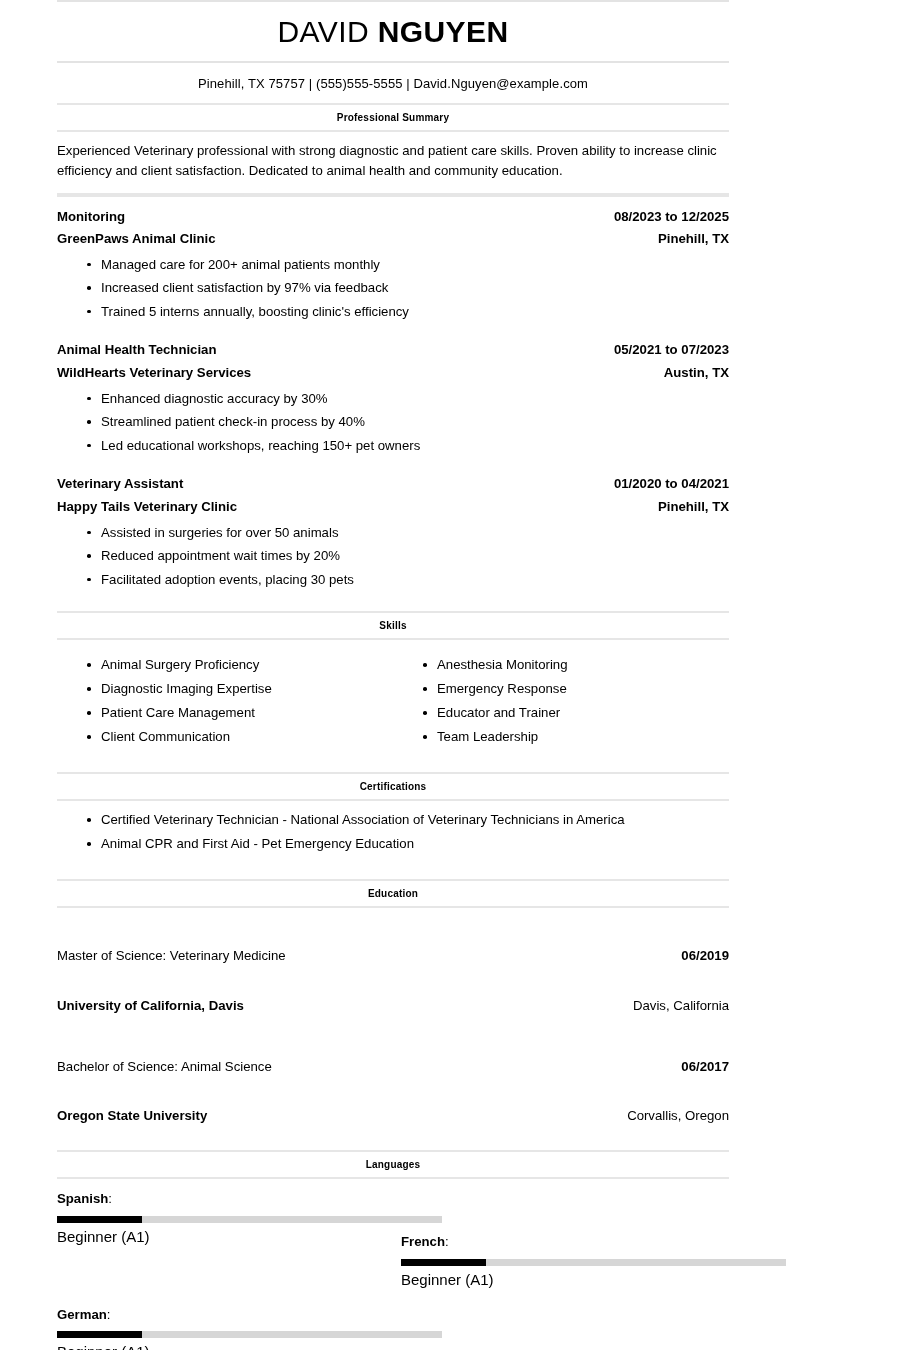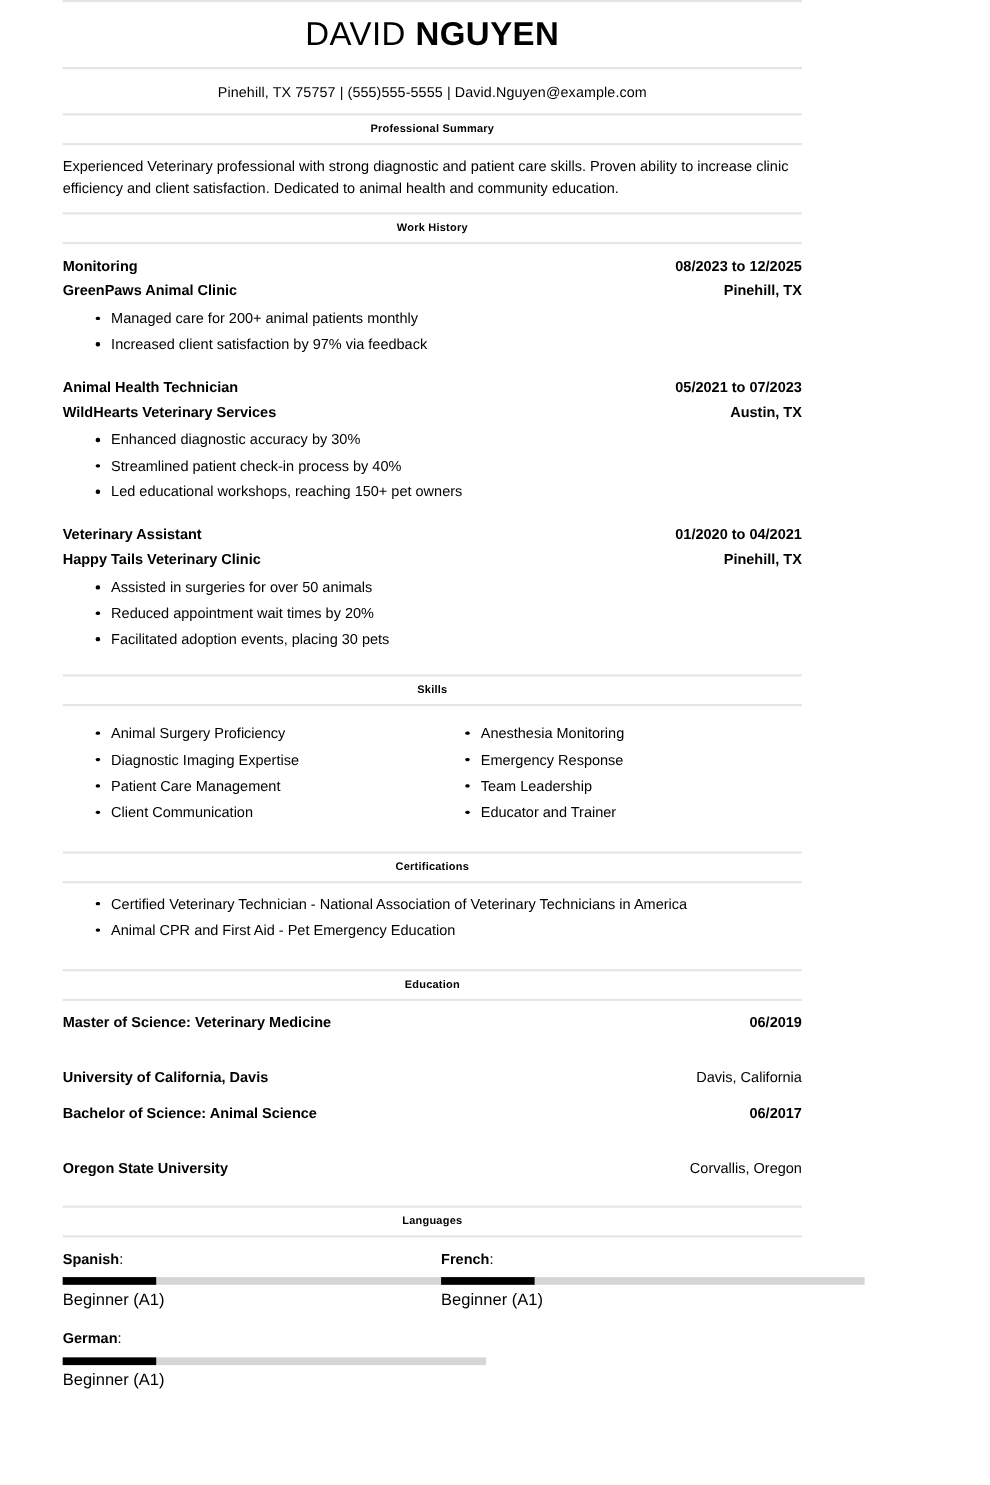--- a/index.html
+++ b/index.html
@@ -165,37 +165,37 @@
   .education { padding: 9px 0 10px; }
   .edu-entry { margin-bottom: 10px; }
   .edu-entry:last-child { margin-bottom: 0; }
   .edu-row {
     display: flex;
     justify-content: space-between;
     align-items: baseline;
     font-size: 13.2px;
     line-height: 1.72;
   }
-  .edu-row.top .left  { font-weight: 700; }
+  .edu-row.top .left  { font-weight: 400; margin-top: 28px; }
   .edu-row.top .right { font-weight: 700; white-space: nowrap; }
   .edu-row.sub .left  { font-weight: 700; margin-top: 27px; }
   .edu-row.sub .right { font-weight: 400; white-space: nowrap; }
 
   
   .languages { padding: 9px 0 0; }
   .lang-grid {
     display: flex;
     flex-wrap: wrap;
   }
   .lang-item {
     width: 50%;
     box-sizing: border-box;
     margin-bottom: 12px;
   }
-  .lang-item.right-col { padding-left: 8px; }
+  .lang-item.right-col { padding-left: 8px; margin-top: 43px; }
   .lang-name {
     font-size: 13.2px;
     font-weight: 700;
     line-height: 1.7;
   }
   .lang-name .colon { font-weight: 400; }
   .lang-bar {
     position: relative;
     height: 7px;
     background: #d6d6d6;
@@ -230,37 +230,37 @@
     <div class="contact">Pinehill, TX 75757 | (555)555-5555 | David.Nguyen@example.com</div>
   </div>
 
   <div class="rule-thin"></div>
   <div class="section-title">Professional Summary</div>
   <div class="rule-thin"></div>
 
   <div class="summary">Experienced Veterinary professional with strong diagnostic and patient care skills. Proven ability to increase clinic efficiency and client satisfaction. Dedicated to animal health and community education.</div>
 
   <div class="rule-thin"></div>
-  <div class="section-title">Work History</div>
   <div class="rule-thin"></div>
 
   <div class="jobs">
 
     <div class="job">
       <div class="job-row">
         <div class="left">Monitoring</div>
         <div class="right">08/2023 to 12/2025</div>
       </div>
       <div class="job-row">
         <div class="left">GreenPaws Animal Clinic</div>
         <div class="right">Pinehill, TX</div>
       </div>
       <ul class="bullets">
         <li>Managed care for 200+ animal patients monthly</li>
         <li>Increased client satisfaction by 97% via feedback</li>
+        <li>Trained 5 interns annually, boosting clinic's efficiency</li>
       </ul>
     </div>
 
     <div class="job">
       <div class="job-row">
         <div class="left">Animal Health Technician</div>
         <div class="right">05/2021 to 07/2023</div>
       </div>
       <div class="job-row">
         <div class="left">WildHearts Veterinary Services</div>
@@ -301,22 +301,22 @@
         <li>Animal Surgery Proficiency</li>
         <li>Diagnostic Imaging Expertise</li>
         <li>Patient Care Management</li>
         <li>Client Communication</li>
       </ul>
     </div>
     <div class="col">
       <ul>
         <li>Anesthesia Monitoring</li>
         <li>Emergency Response</li>
+        <li>Educator and Trainer</li>
         <li>Team Leadership</li>
-        <li>Educator and Trainer</li>
       </ul>
     </div>
   </div>
 
   <div class="rule-thin" style="margin-top:14px;"></div>
   <div class="section-title">Certifications</div>
   <div class="rule-thin"></div>
 
   <div class="certs">
     <ul>

